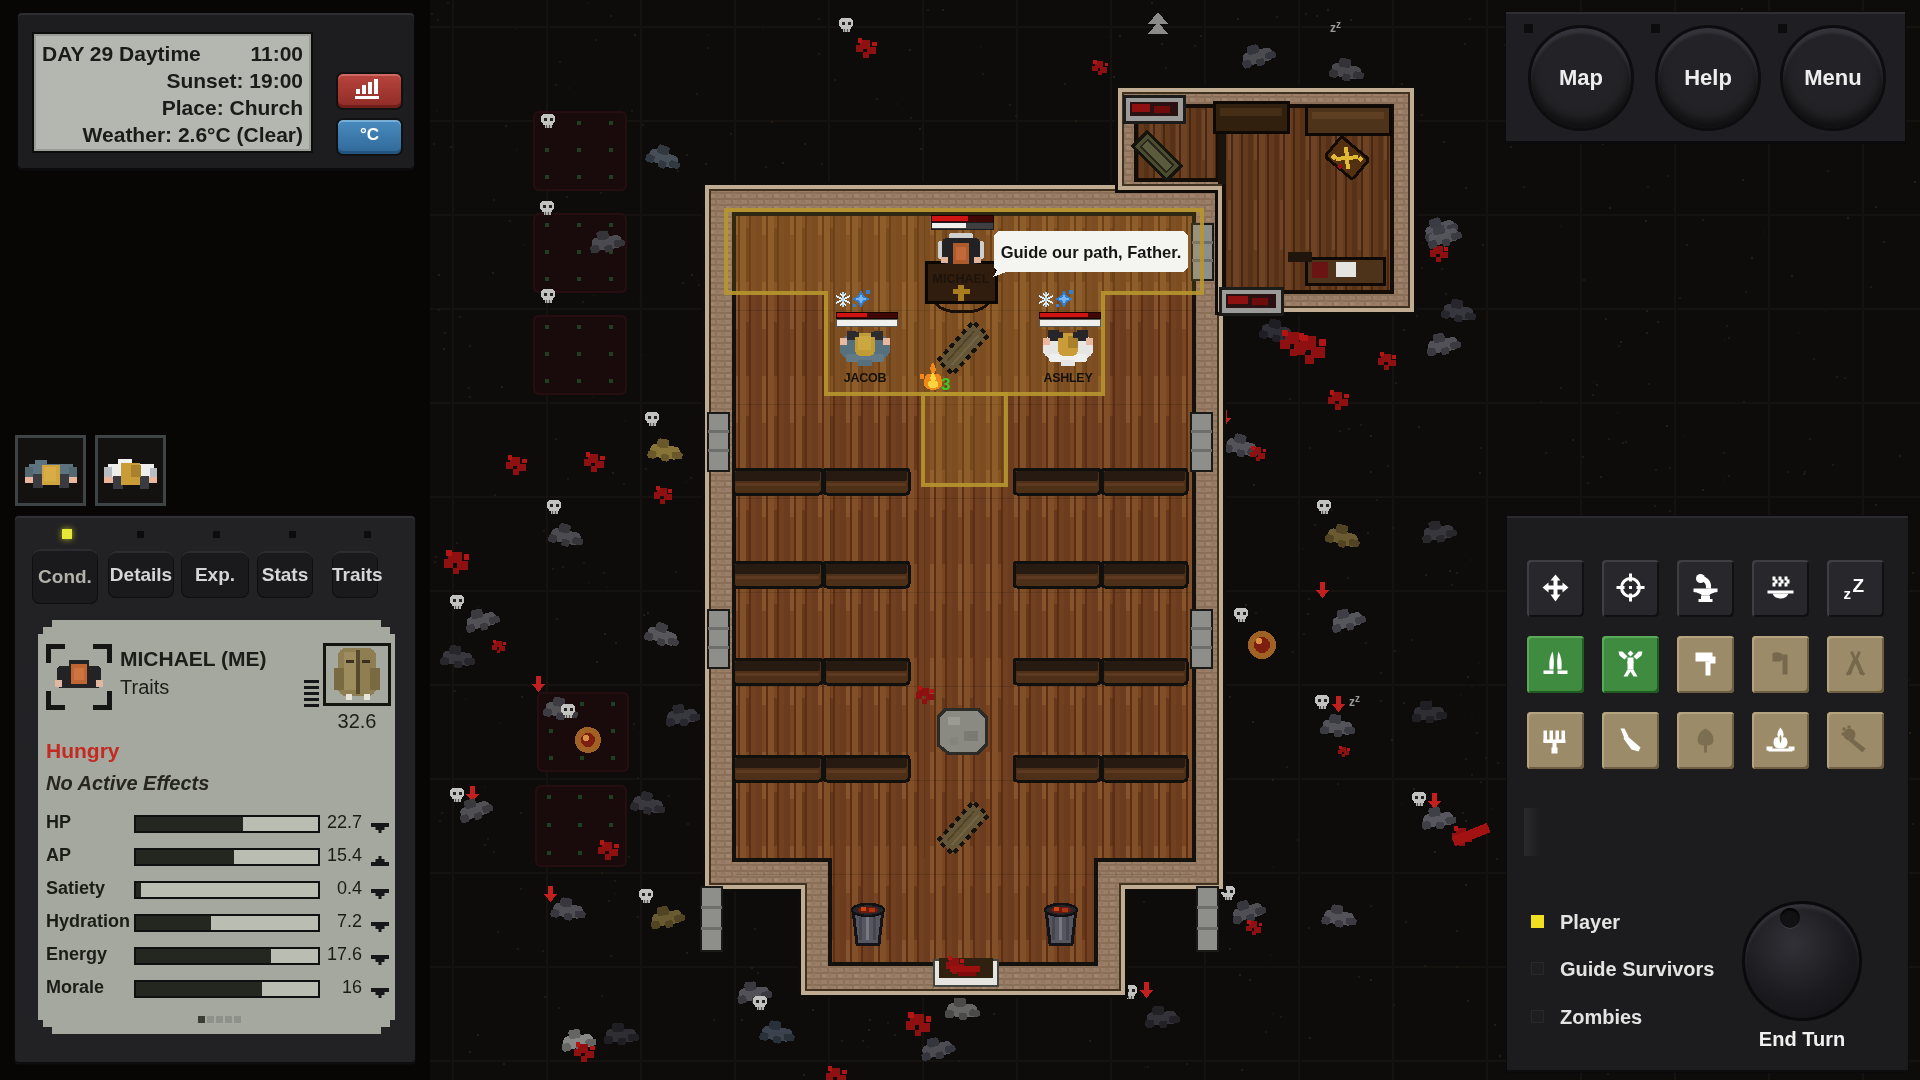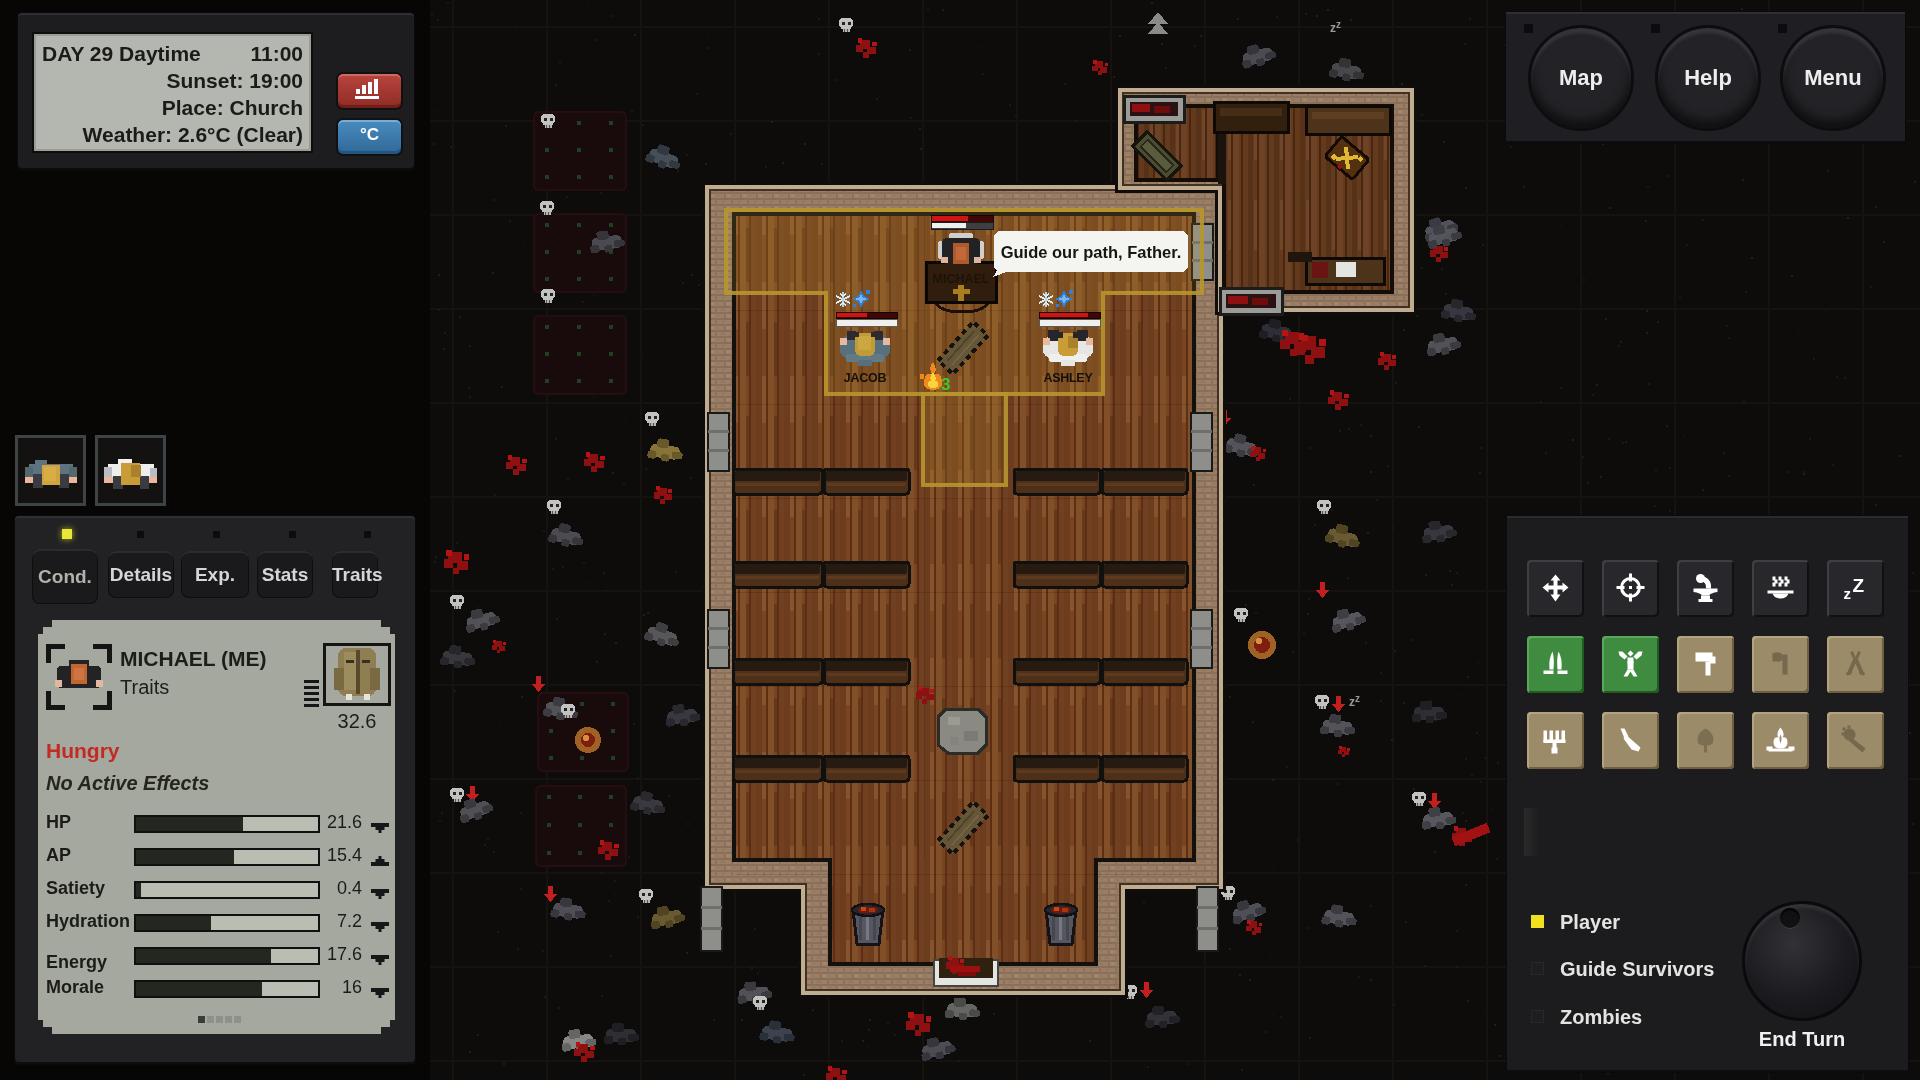--- a/index.html
+++ b/index.html
@@ -1934,21 +1934,21 @@
           <rect x="38" y="48" width="6" height="6" fill="#e8e4d8"></rect>
       </svg>
     </div>
     <div class="abs" style="left:285px;top:90px;width:68px;text-align:center;font-size:20px;color:#1d1d19">32.6</div>
     <div class="abs" style="left:8px;top:119px;font-weight:bold;font-size:21px;color:#c32a22">Hungry</div>
     <div class="abs" style="left:8px;top:152px;font-style:italic;font-weight:bold;font-size:20px;color:#26261f">No Active Effects</div>
   <div class="statlbl" style="top: 192px;">HP</div>
       <div class="statbar" style="top: 195px;">
         <div class="statfill" style="width: 59%;"></div>
       </div>
-      <div class="statval" style="top: 192px; left: 264px;">21.6</div>
+      <div class="statval" style="top: 192px; left: 264px;">22.7</div>
       <div class="abs" style="left: 333px; top: 199px;"><svg width="18" height="10">
           <g fill="#17171a">
             <rect x="0" y="0" width="18" height="4"></rect>
             <rect x="4.5" y="4" width="9" height="3"></rect>
             <rect x="7.5" y="7" width="3" height="3"></rect>
           </g>
         </svg></div>
       <div class="statlbl" style="top: 225px;">AP</div>
       <div class="statbar" style="top: 228px;">
         <div class="statfill" style="width: 54%;"></div>
@@ -1978,21 +1978,21 @@
         <div class="statfill" style="width: 41%;"></div>
       </div>
       <div class="statval" style="top: 291px; left: 264px;">7.2</div>
       <div class="abs" style="left: 333px; top: 298px;"><svg width="18" height="10">
           <g fill="#17171a">
             <rect x="0" y="0" width="18" height="4"></rect>
             <rect x="4.5" y="4" width="9" height="3"></rect>
             <rect x="7.5" y="7" width="3" height="3"></rect>
           </g>
         </svg></div>
-      <div class="statlbl" style="top: 332px;">Energy</div>
+      <div class="statlbl" style="top: 324px;">Energy</div>
       <div class="statbar" style="top: 327px;">
         <div class="statfill" style="width: 74%;"></div>
       </div>
       <div class="statval" style="top: 324px; left: 264px;">17.6</div>
       <div class="abs" style="left: 333px; top: 331px;"><svg width="18" height="10">
           <g fill="#17171a">
             <rect x="0" y="0" width="18" height="4"></rect>
             <rect x="4.5" y="4" width="9" height="3"></rect>
             <rect x="7.5" y="7" width="3" height="3"></rect>
           </g>

